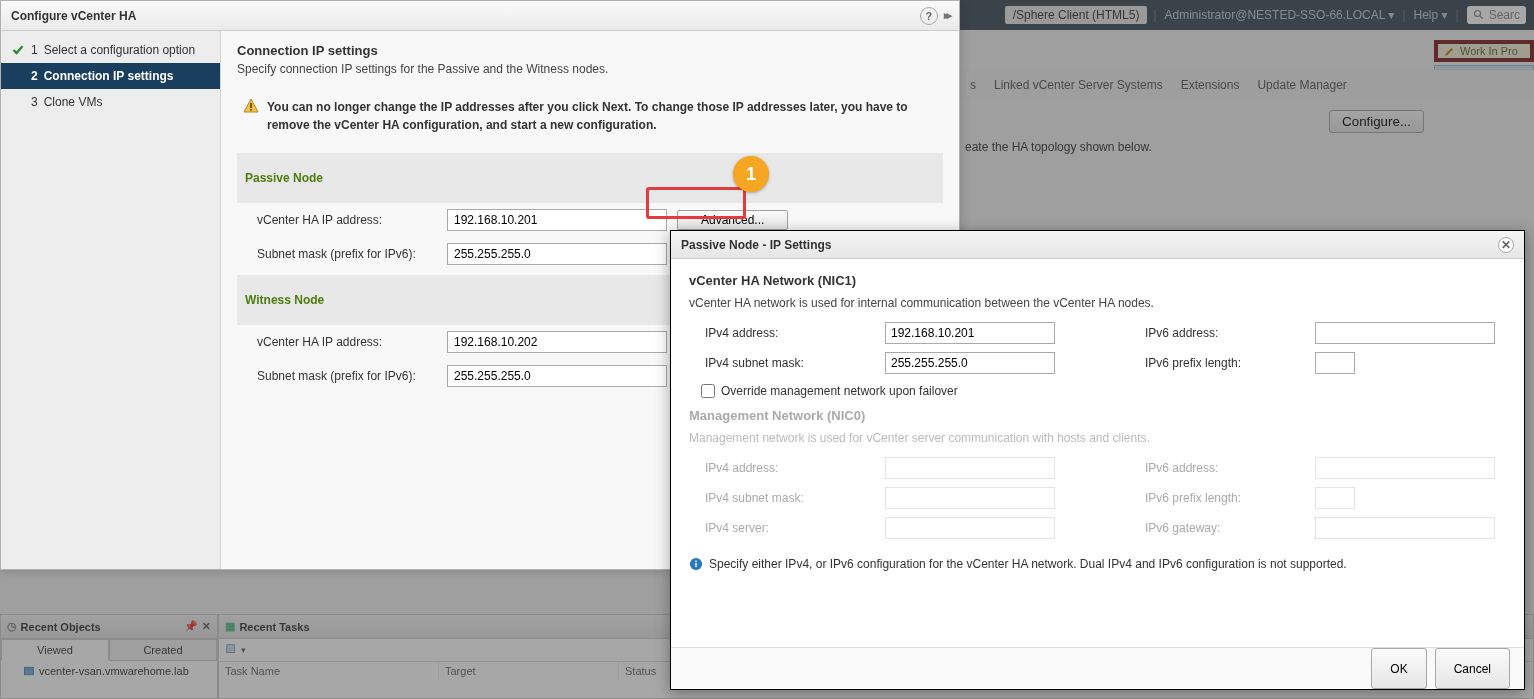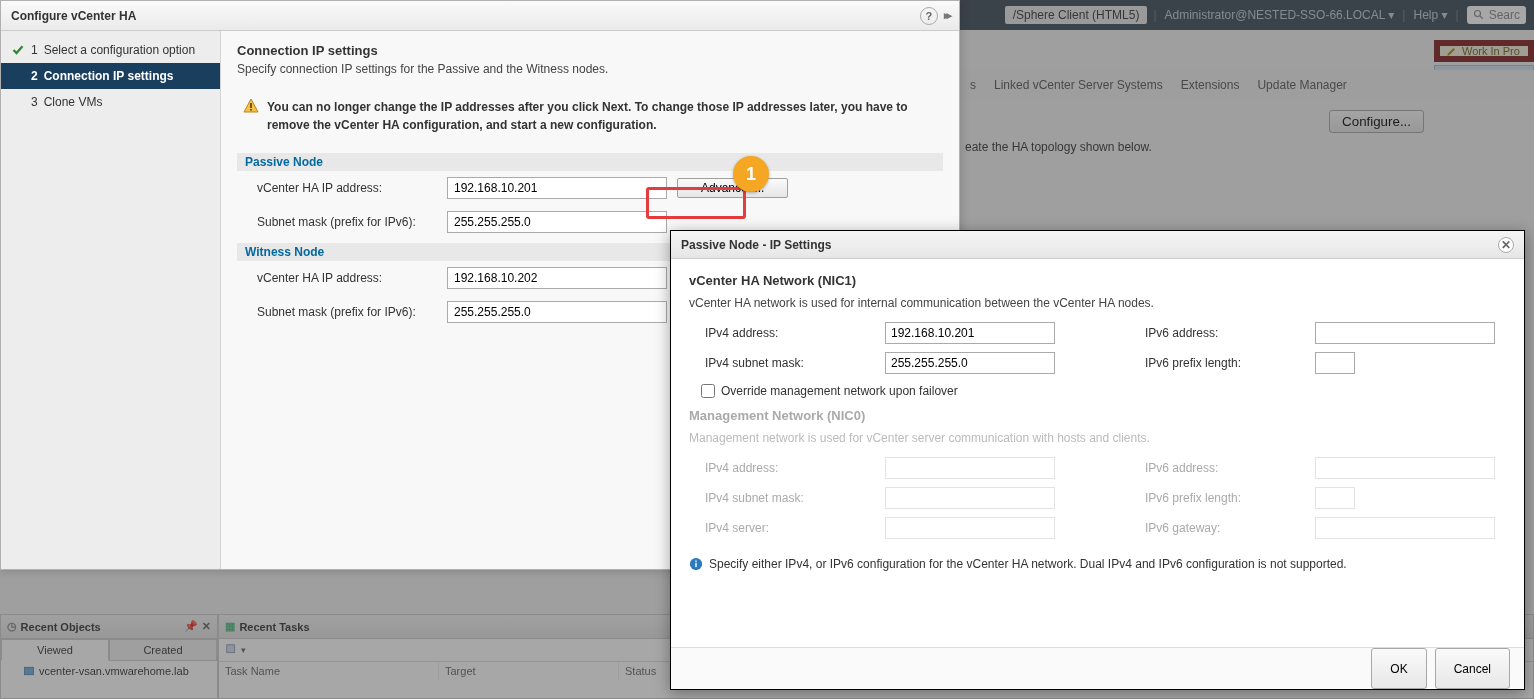--- a/index.html
+++ b/index.html
@@ -6,21 +6,21 @@
   body { font-family: Arial, sans-serif; font-size: 12px; color: #333; width: 1534px; height: 699px; overflow: hidden; position: relative; background: #f0f0f0; }
 
   
   .bg-header { position: absolute; top:0; left:0; right:0; height:30px; background:#3b4a57; color:#bcd; display:flex; align-items:center; justify-content:flex-end; padding:0 8px; font-size:12px; z-index:0;}
   .bg-header .link { color:#bcd; margin:0 8px; }
   .bg-header .sep { color:#6a7a88; }
   .html5-btn { background:#e8e8e8; color:#333; padding:2px 8px; border-radius:2px; margin-right:6px; }
   .bg-search { background:#fff; border-radius:3px; display:inline-flex; align-items:center; padding:2px 6px; color:#888; margin-left:8px;}
   .bg-search svg{width:12px;height:12px;margin-right:4px;}
 
-  .bg-wip { position:absolute; right:0; top:40px; width:100px; height:22px; background:#f3efda; border:6px solid #7f1d1d; display:flex; align-items:center; padding:0 6px; font-size:11px; color:#6a5f1a;}
+  .bg-wip { position:absolute; right:0; top:40px; width:100px; height:22px; background:#f3efda; border:4px solid #7f1d1d; display:flex; align-items:center; padding:0 6px; font-size:11px; color:#6a5f1a;}
   .bg-wip svg{width:12px;height:12px;margin-right:4px; fill:#b58a00;}
   .bg-cfgv { position:absolute; right:0; top:65px; width:100px; height:22px; background:#cde4f2; border:1px solid #9cc0d6; display:flex; align-items:center; padding:0 6px; font-size:11px; color:#265b7b;}
 
   .bg-tabbar { position:absolute; top:70px; left:960px; right:0; height:30px; display:flex; align-items:center; gap:18px; color:#555; background:#eee; padding:0 10px; z-index:0;}
   .bg-tabbar span{font-size:12px;}
   .bg-cfgbtn { position:absolute; top:110px; right:110px; }
   .bg-cfgbtn button { background:linear-gradient(#f9f9f9,#e4e4e4); border:1px solid #a7a7a7; padding:3px 12px; border-radius:3px;}
   .bg-topotext { position:absolute; top:140px; left:965px; font-size:12px; color:#333; }
 
   
@@ -41,21 +41,21 @@
   .nav-item.active { background:#1a3e5e; color:#fff; font-weight:bold;}
   .nav-item .num { margin-right:6px;}
 
   .wizard-main { flex:1; padding:12px 16px; background:#f8f8f8; position:relative;}
   .sec-title { font-size:13px; font-weight:bold; color:#333; margin-bottom:4px;}
   .sec-desc { font-size:12px; color:#444; margin-bottom:14px;}
   .warn-box { display:flex; align-items:flex-start; gap:8px; padding:8px 6px 14px 6px; border-bottom:1px solid transparent;}
   .warn-icon svg{width:16px;height:16px;}
   .warn-text { font-size:12px; font-weight:bold; color:#333; line-height:1.5;}
 
-  .group-label { background:#e8e8e8; padding:2px 8px; font-weight:bold; color:#0369a1; font-size:12px; margin-top:4px;}
+  .group-label { background:#e8e8e8; padding:18px 8px; font-weight:bold; color:#4d7c0f; font-size:12px; margin-top:4px;}
   .form-row { display:flex; align-items:center; padding:6px 0 6px 20px;}
   .form-row label { width:190px; font-size:12px; color:#333;}
   .form-row input[type=text]{ width:220px; height:22px; background:#fff; border:1px solid #aaa; padding:0 6px; font-size:12px;}
   .adv-btn-wrap { margin-left:10px; position:relative;}
   .adv-btn { padding:2px 23px; background:linear-gradient(#fafafa,#e6e6e6); border:1px solid #a0a0a0; border-radius:2px; font-size:12px;}
 
   .highlight-red { position:absolute; border:3px solid #e43c3c; border-radius:3px; pointer-events:none; z-index:20;}
   .callout { position:absolute; width:36px;height:36px;background:#f5a623;border-radius:50%;color:#fff;font-weight:bold;font-size:18px;display:flex;align-items:center;justify-content:center;box-shadow:0 1px 3px rgba(0,0,0,0.3);z-index:21;}
 
   

